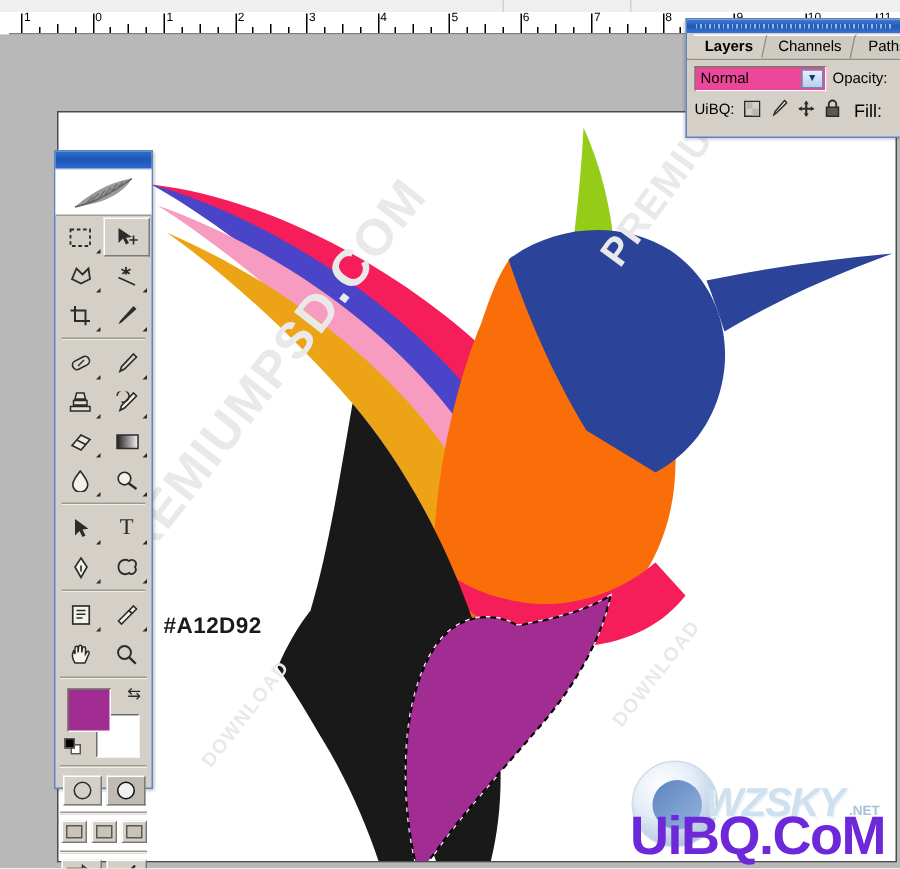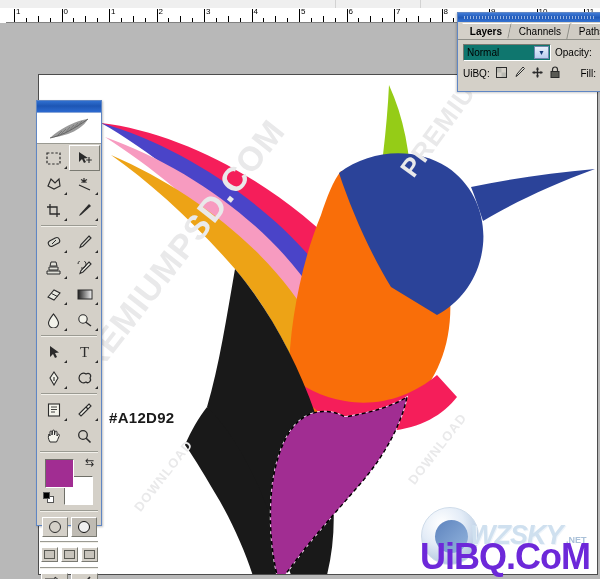--- a/index.html
+++ b/index.html
@@ -360,21 +360,21 @@
     font-weight: bold;
   }
   .lp-blend {
     display: flex;
     align-items: center;
     padding: 4px 0 2px 5px;
     gap: 4px;
   }
   .blend-select {
     width: 88px; height: 17px;
-    background: #0f766e;
+    background: #ec4899;
     border: 1px solid;
     border-color: #7a7a72 #ffffff #ffffff #7a7a72;
     box-sizing: border-box;
     display: flex;
     align-items: center;
     font-size: 10px;
     color: #000;
     padding-left: 3px;
     position: relative;
   }
@@ -404,22 +404,22 @@
   }
   .lock-ico {
     font-size: 10px;
     color: #2b2b2b;
     width: 13px;
     text-align: center;
     font-family: "DejaVu Sans", sans-serif;
   }
   .lp-fill {
     margin-left: auto;
-    padding-right: 4px;
-    font-size: 10px;
+    padding-right: 12px;
+    font-size: 12px;
   }
 
   
   .wm-logo {
     position: absolute;
     left: 414px; top: 500px;
     width: 186px; height: 79px;
     overflow: hidden;
   }
   .wm-orb {

